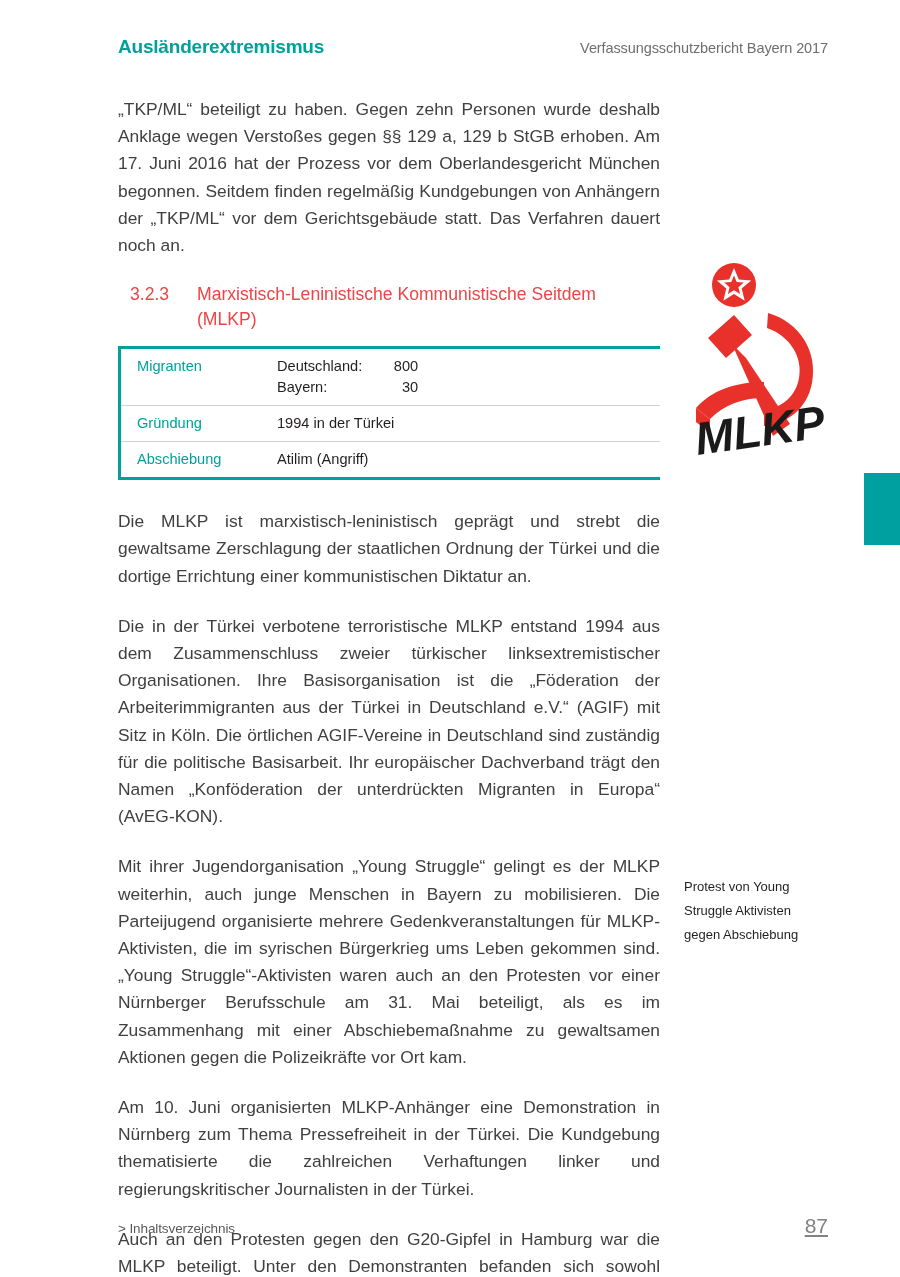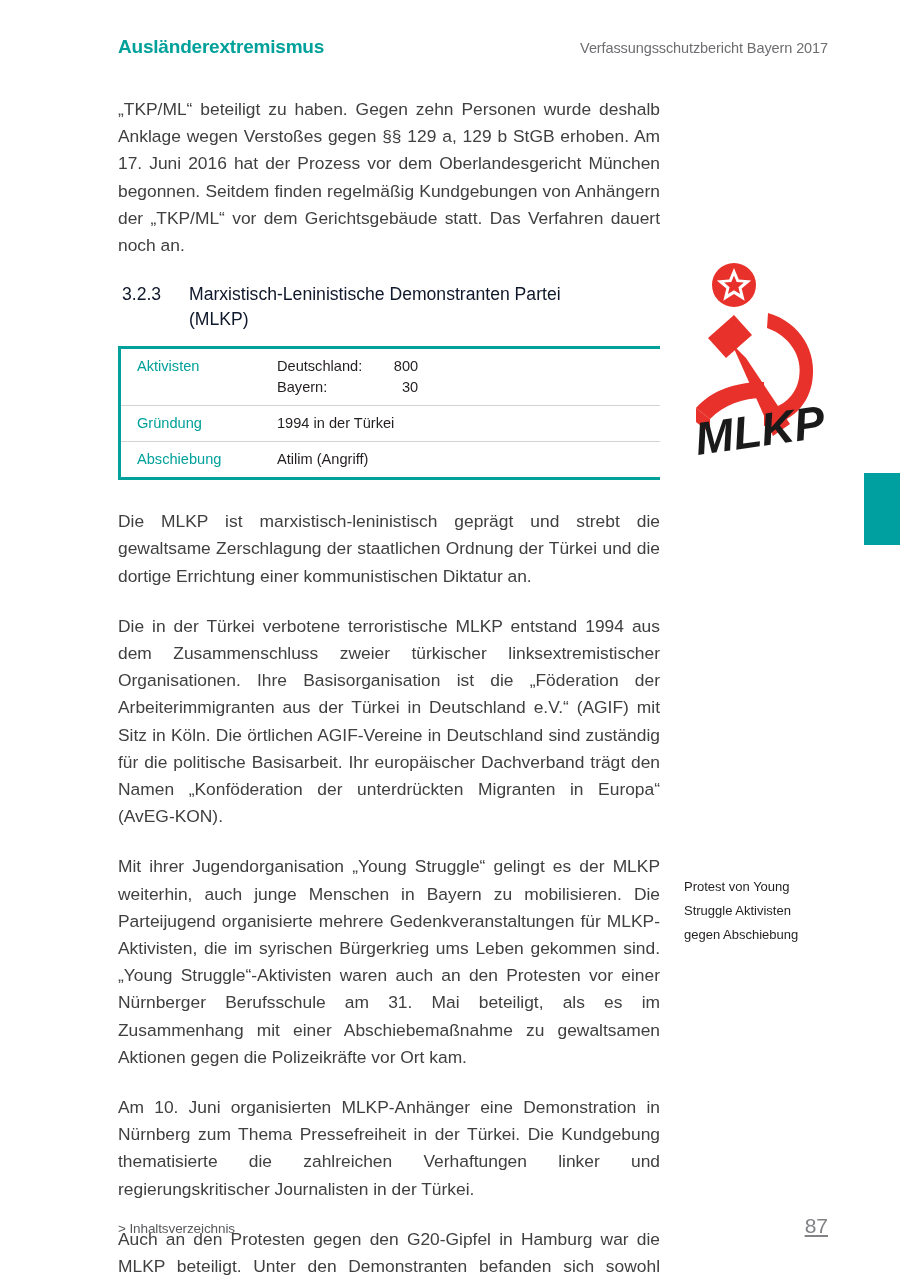--- a/index.html
+++ b/index.html
@@ -57,22 +57,22 @@
     text-align: justify;
     text-justify: inter-word;
     color: #404040;
     hyphens: manual;
   }
   p.body-text.last-para { margin-bottom: 0; }
 
   
   .section-heading {
     display: flex;
-    margin: 5px 0 14px 4px;
-    color: #0f172a;
+    margin: 5px 0 14px 12px;
+    color: #ef4444;
     font-size: 17.6px;
     line-height: 25px;
   }
   .section-number {
     width: 67px;
     flex: 0 0 67px;
   }
   .section-title { flex: 1 1 auto; }
 
   
@@ -180,29 +180,29 @@
     <div class="header-subtitle">Verfassungsschutzbericht Bayern 2017</div>
   </div>
 
   <div class="content">
 
     <p class="body-text">„TKP/ML“ beteiligt zu haben. Gegen zehn Personen wurde deshalb Anklage wegen Verstoßes gegen §§ 129 a, 129 b StGB erhoben. Am 17. Juni 2016 hat der Prozess vor dem Oberlandesgericht München begonnen. Seitdem finden regelmäßig Kundgebungen von Anhängern der „TKP/ML“ vor dem Gerichtsgebäude statt. Das Verfahren dauert noch an.</p>
 
     <div class="section-heading">
       <div class="section-number">3.2.3</div>
       <div class="section-title">
-        <span>Marxistisch-Leninistische Demonstranten Partei</span><br>
+        <span>Marxistisch-Leninistische Kommunistische Seitdem</span><br>
         <span>(MLKP)</span>
       </div>
     </div>
 
     <div class="info-table">
 
       <div class="info-row">
-        <div class="info-label">Aktivisten</div>
+        <div class="info-label">Migranten</div>
         <div class="info-value">
           <div class="kv-list">
             <div class="kv-line">
               <span class="kv-key">Deutschland:</span>
               <span class="kv-num">800</span>
             </div>
             <div class="kv-line">
               <span class="kv-key">Bayern:</span>
               <span class="kv-num">30</span>
             </div>

